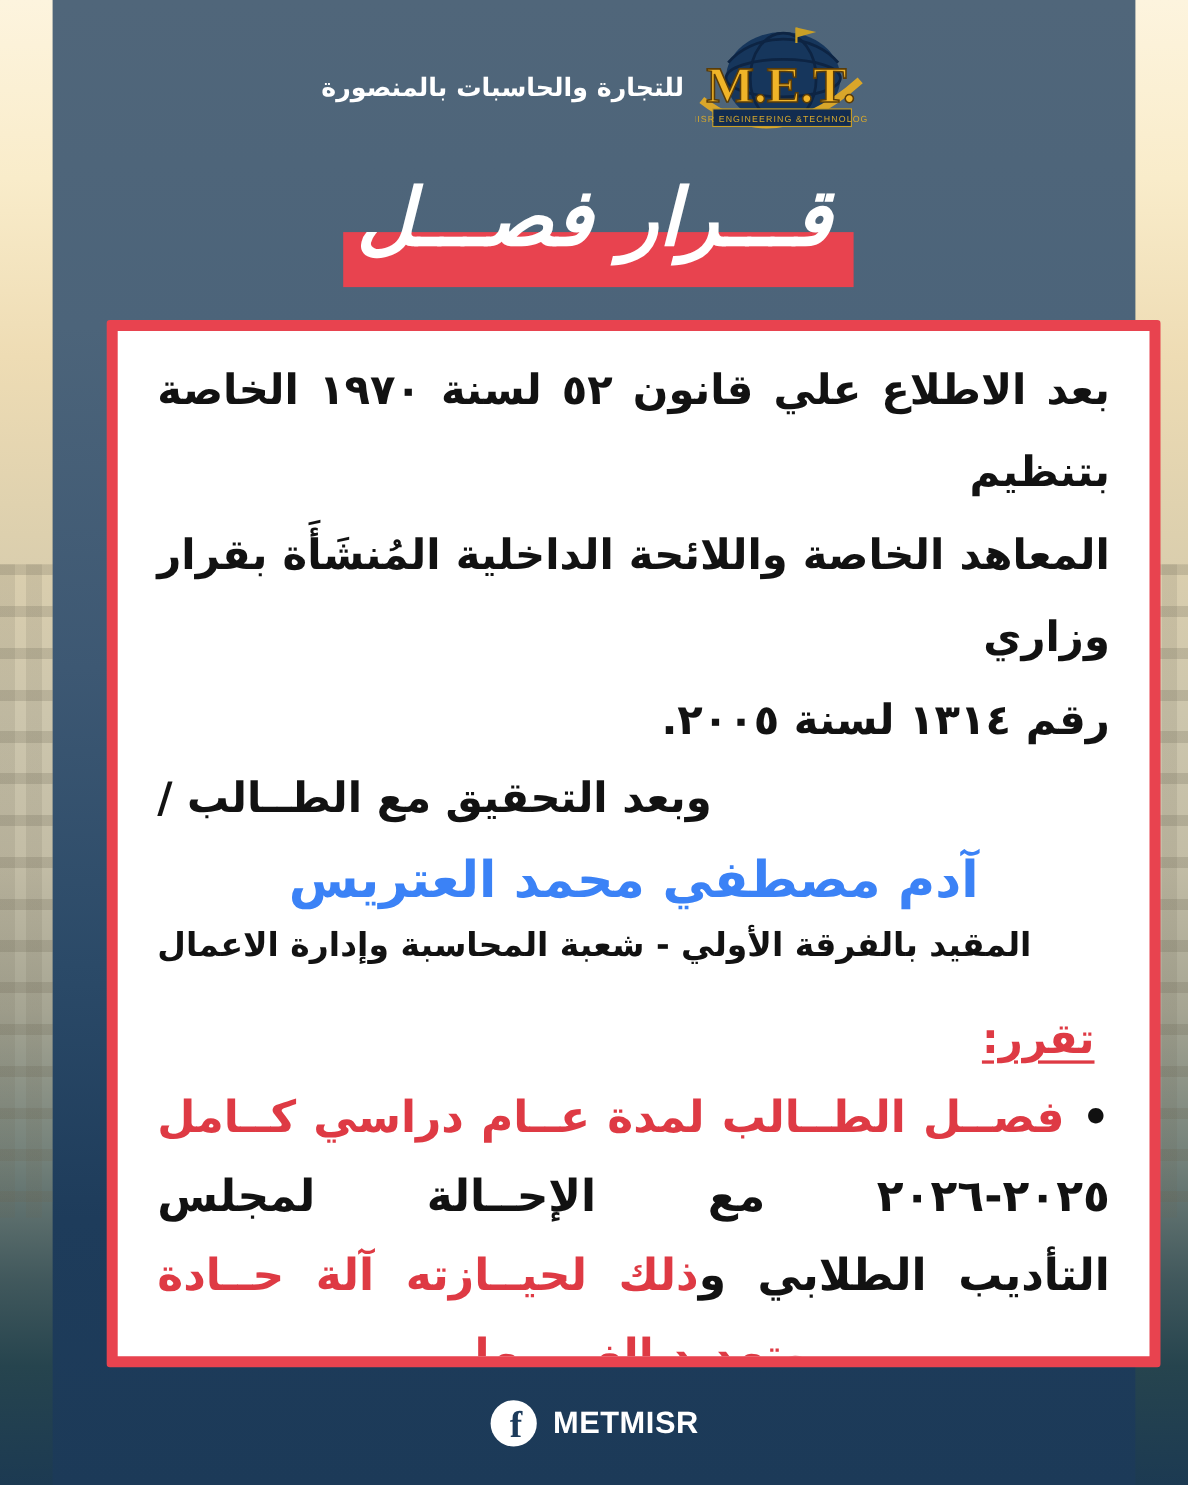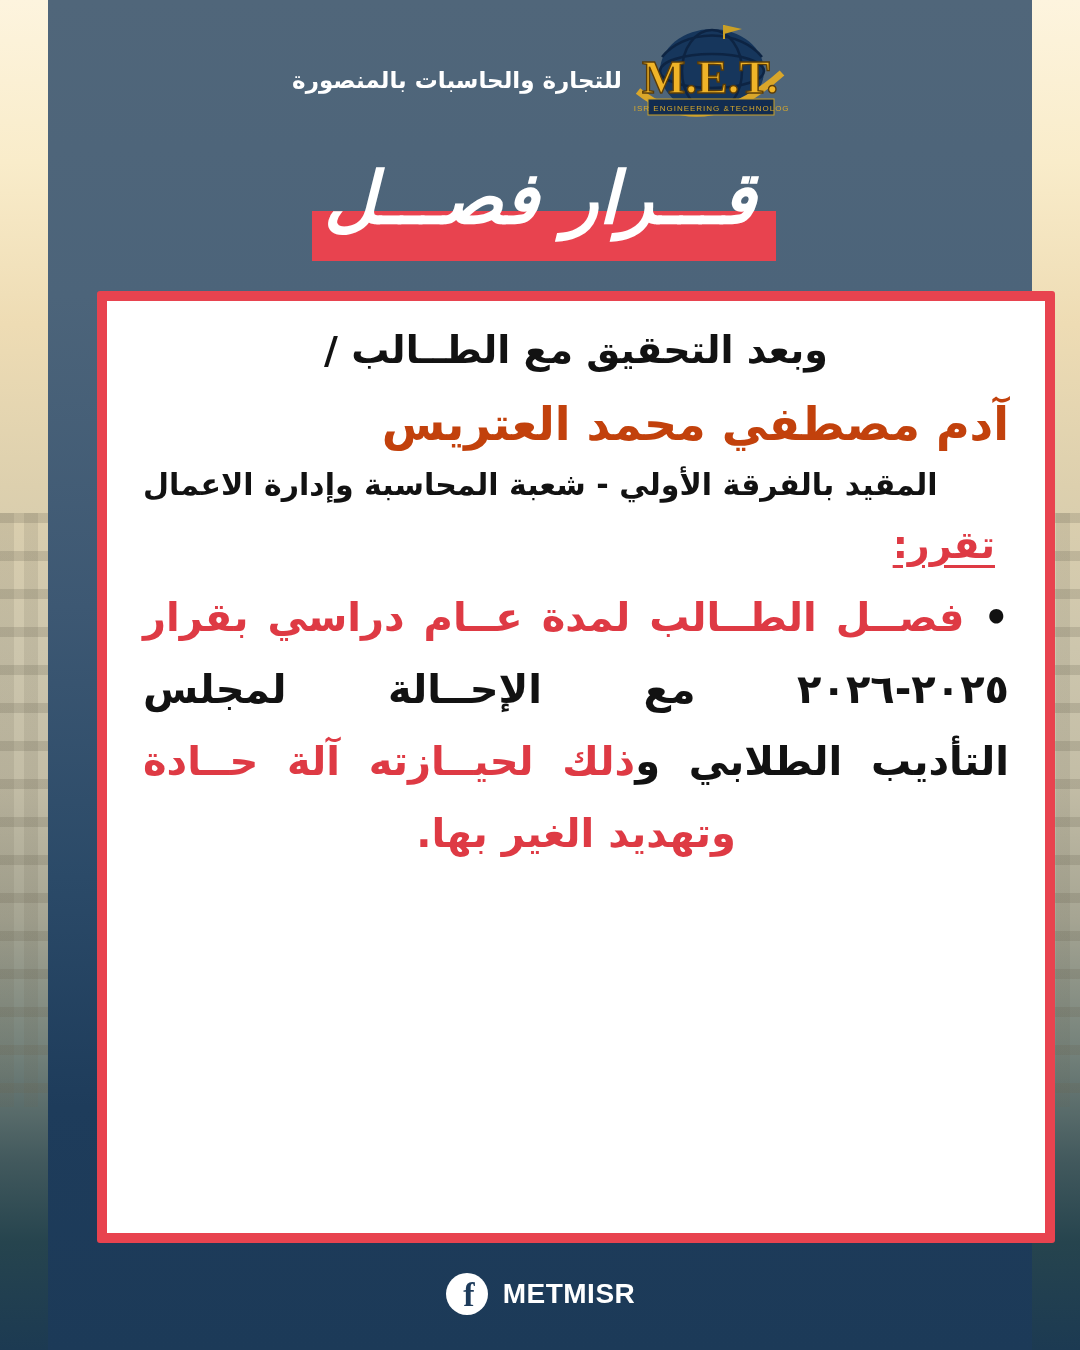--- a/index.html
+++ b/index.html
@@ -57,25 +57,25 @@
   .decree-box{
     position:absolute;left:97px;top:291px;width:866px;height:912px;
     background:#ffffff;border:10px solid #e8434f;border-radius:3px;
     padding:16px 36px 4px;overflow:hidden;
     color:#121212;font-weight:700;
   }
   .jline{text-align:justify;text-align-last:justify;}
   .rline{text-align:right;}
   .cline{text-align:center;}
   .intro p{margin:0;font-size:38px;line-height:75px;}
-  .invest{margin:4px 0 0;font-size:38px;line-height:58px;text-align:center;}
-  .student-name{margin:10px 0 0;font-size:46px;line-height:70px;text-align:right;color:#c2410c;}
+  .invest{margin:4px 0 0;font-size:38px;line-height:58px;text-align:left;}
+  .student-name{margin:10px 0 0;font-size:46px;line-height:70px;text-align:center;color:#3b82f6;}
   .enrollment{margin:0;font-size:30px;line-height:52px;text-align:left;}
   .decision-label{
-    margin:8px 14px 0 0;font-size:38px;line-height:52px;text-align:right;color:#de3a44;
+    margin:32px 14px 0 0;font-size:38px;line-height:52px;text-align:right;color:#de3a44;
     text-decoration:underline;text-decoration-thickness:3px;text-underline-offset:7px;
   }
   .bullets{margin-top:10px;font-size:40px;line-height:72px;}
   .bullets .red{color:#de3a44;}
   .bullets .black{color:#121212;}
   .bullet-dot{color:#111;}
 
   
   .footer{
     position:absolute;left:48px;right:48px;top:1262px;height:64px;
@@ -111,31 +111,36 @@
         <rect x="16" y="78" width="126" height="16" fill="#122c50" stroke="#caa026" stroke-width="1"></rect>
         <text x="79" y="90" text-anchor="middle" font-family="Liberation Sans, sans-serif" font-size="8" letter-spacing="1" fill="#d8a92c">MISR ENGINEERING &amp;TECHNOLOGY</text>
       </svg>
     </div>
   </header>
 
   <div class="banner-rect"></div>
   <h1 class="banner-title" dir="rtl">قـــرار فصـــل</h1>
 
   <section class="decree-box" dir="rtl">
+    <div class="intro">
+      <p class="jline">بعد الاطلاع علي قانون ٥٢ لسنة ١٩٧٠ الخاصة بتنظيم</p>
+      <p class="jline">المعاهد الخاصة واللائحة الداخلية المُنشَأَة بقرار وزاري</p>
+      <p class="rline">رقم ١٣١٤ لسنة ٢٠٠٥.</p>
+    </div>
 
     <p class="invest">وبعد التحقيق مع الطــالب /</p>
     <p class="student-name">آدم مصطفي محمد العتريس</p>
     <p class="enrollment">المقيد بالفرقة الأولي - شعبة المحاسبة وإدارة الاعمال</p>
 
     <p class="decision-label">تقرر:</p>
 
     <div class="bullets">
       <div class="jline">
         <span class="bullet-dot">•</span>
-        <span class="red">فصــل الطــالب لمدة عــام دراسي بقرار</span>
+        <span class="red">فصــل الطــالب لمدة عــام دراسي كــامل</span>
       </div>
       <div class="jline black">٢٠٢٥-٢٠٢٦ مع الإحــالة لمجلس</div>
       <div class="jline"><span class="black">التأديب الطلابي و</span><span class="red">ذلك لحيــازته آلة حــادة</span></div>
       <div class="cline red">وتهديد الغير بها.</div>
     </div>
 
   </section>
 
   <footer class="footer">
     <div class="footer-group">

